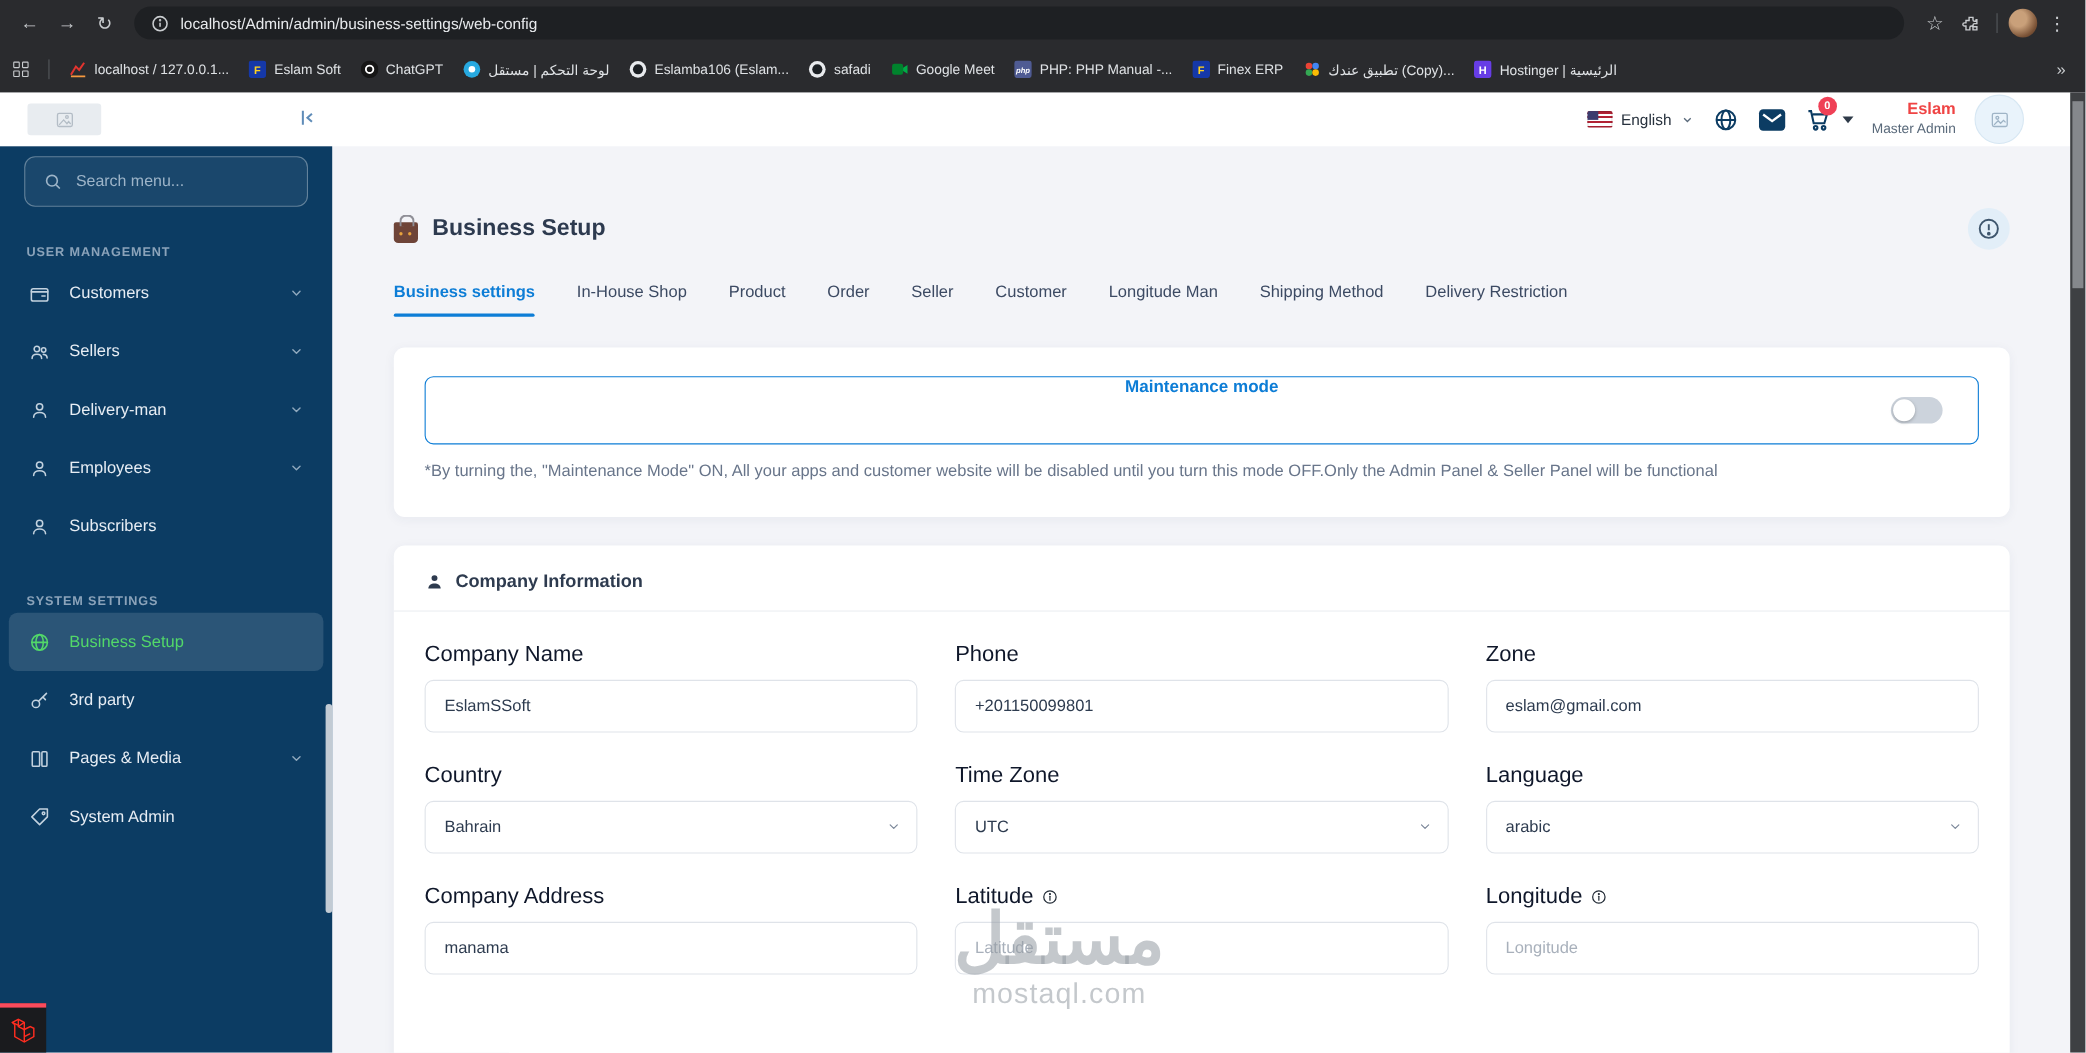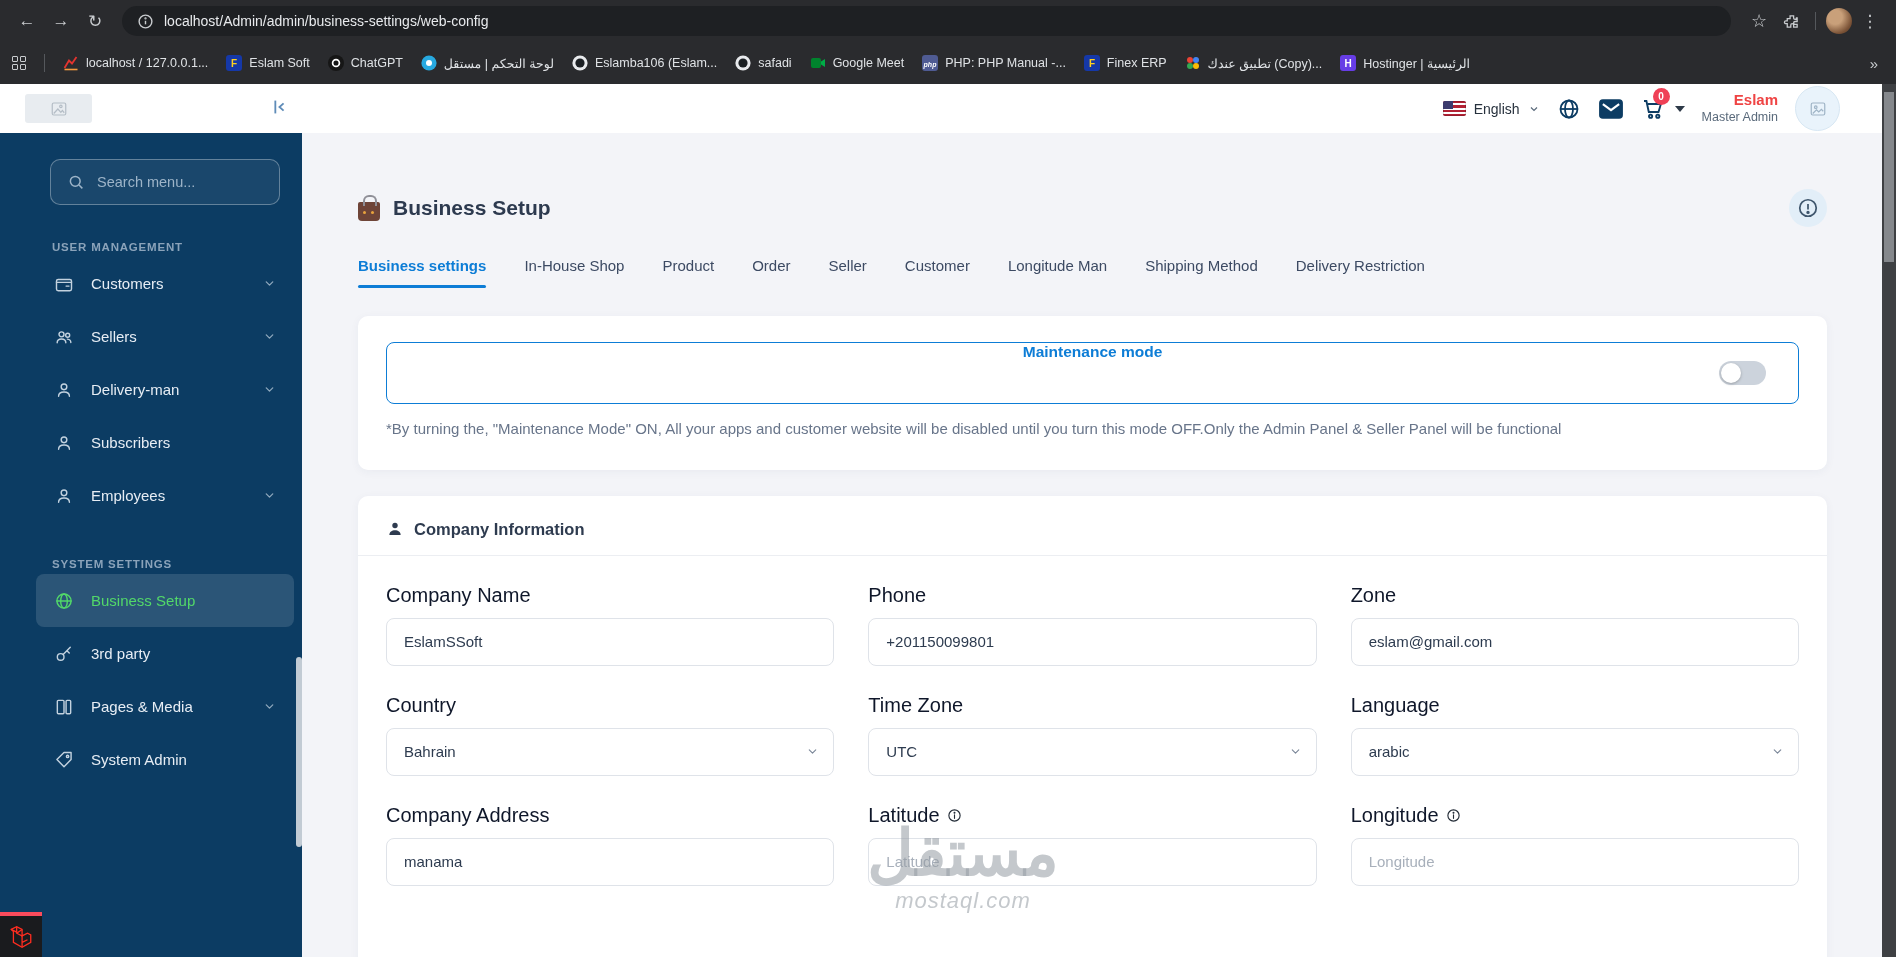--- a/index.html
+++ b/index.html
@@ -40,21 +40,21 @@
   .cart-badge { position:absolute; top:-9px; left:12px; min-width:17px; height:17px; border-radius:9px; background:#ef4056;
                 color:#fff; font-size:10px; font-weight:bold; display:flex; align-items:center; justify-content:center; padding:0 4px; }
   .caret-down { width:0; height:0; border-left:5px solid transparent; border-right:5px solid transparent; border-top:6px solid #2e3a48; }
   .user-block { text-align:right; line-height:1.25; }
   .user-name { font-size:15px; font-weight:bold; color:#ef4444; }
   .user-role { font-size:12.5px; color:#5a6a7b; }
   .hdr-avatar { width:45px; height:45px; border-radius:50%; background:#e9f3fb; border:1px solid #d7e7f3;
                 display:flex; align-items:center; justify-content:center; color:#9fb4c6; }
 
   
-  .sidebar { position:absolute; top:133px; left:0; width:302px; bottom:0; background:#0c3c63; padding-top:26px; z-index:10;padding-left:28px; }
+  .sidebar { position:absolute; top:116px; left:0; width:302px; bottom:0; background:#0c3c63; padding-top:26px; z-index:10; }
   .side-search { margin:0 22px; height:46px; border:1px solid rgba(255,255,255,.32); background:rgba(255,255,255,.06);
                  border-radius:10px; display:flex; align-items:center; gap:12px; padding:0 16px; color:#9db4c8; font-size:14.5px; }
   .side-section { margin:36px 24px 4px; font-size:11.5px; font-weight:bold; letter-spacing:.8px; color:#8ba3ba; }
   .side-item { height:53px; margin:0 8px; padding:0 18px; display:flex; align-items:center; gap:17px; color:#e7edf4;
                font-size:15px; border-radius:8px; }
   .side-item .ic { color:#c3d2df; display:flex; }
   .side-item .chev { margin-left:auto; color:#8fa8bd; display:flex; }
   .side-item.active { background:rgba(255,255,255,.13); color:#52d869; }
   .side-item.active .ic { color:#52d869; }
   .side-scroll-thumb { position:absolute; right:0; top:524px; width:6px; height:190px; background:#c2cbd4; border-radius:3px; }
@@ -94,21 +94,21 @@
   .fld-box { height:48px; border:1px solid #dfe3e9; border-radius:8px; display:flex; align-items:center; padding:0 17px;
              font-size:15px; color:#2d3b4f; background:#fff; position:relative; }
   .fld-box .ph { color:#a8b0bb; }
   .fld-box .sel-chev { position:absolute; right:14px; color:#7a8698; display:flex; }
   .info-ic { color:#222b36; display:flex; }
 
   
   .watermark { position:absolute; left:838px; top:818px; width:250px; text-align:center; color:rgba(148,154,163,.55);
                z-index:15; pointer-events:none; }
   .watermark .ar { font-size:64px; font-weight:bold; line-height:1.1; }
-  .watermark .dom { font-size:22px; letter-spacing:1px;font-style:italic; }
+  .watermark .dom { font-size:26px; letter-spacing:1px; }
 
   
   .page-scrollbar { position:absolute; top:84px; right:0; width:14px; bottom:0; background:#3e4043; z-index:40; }
   .page-scrollbar .thumb { position:absolute; top:8px; left:2px; width:10px; height:170px; background:#85888c; }
 </style>
 </head>
 <body>
 
 <div class="chrome">
   <div class="toolbar">
@@ -367,35 +367,35 @@
           </svg>
         </span>
       </div>
       <div class="side-item">
         <span class="ic">
           <svg width="20" height="20" viewBox="0 0 24 24" fill="none" stroke="currentColor" stroke-width="1.7" stroke-linecap="round" stroke-linejoin="round">
             <circle cx="12" cy="8.2" r="3.4"></circle>
             <path d="M5.5 19.5c0-3.3 2.9-5.2 6.5-5.2s6.5 1.9 6.5 5.2"></path>
           </svg>
         </span>
-        <span>Subscribers</span>
-      </div>
-      <div class="side-item">
-        <span class="ic">
-          <svg width="20" height="20" viewBox="0 0 24 24" fill="none" stroke="currentColor" stroke-width="1.7" stroke-linecap="round" stroke-linejoin="round">
-            <circle cx="12" cy="8.2" r="3.4"></circle>
-            <path d="M5.5 19.5c0-3.3 2.9-5.2 6.5-5.2s6.5 1.9 6.5 5.2"></path>
-          </svg>
-        </span>
         <span>Employees</span>
         <span class="chev">
           <svg width="13" height="13" viewBox="0 0 24 24" fill="none" stroke="currentColor" stroke-width="2.4" stroke-linecap="round" stroke-linejoin="round">
             <path d="M6 9l6 6 6-6"></path>
           </svg>
         </span>
+      </div>
+      <div class="side-item">
+        <span class="ic">
+          <svg width="20" height="20" viewBox="0 0 24 24" fill="none" stroke="currentColor" stroke-width="1.7" stroke-linecap="round" stroke-linejoin="round">
+            <circle cx="12" cy="8.2" r="3.4"></circle>
+            <path d="M5.5 19.5c0-3.3 2.9-5.2 6.5-5.2s6.5 1.9 6.5 5.2"></path>
+          </svg>
+        </span>
+        <span>Subscribers</span>
       </div>
       <div class="side-section">SYSTEM SETTINGS</div>
       <div class="side-item active">
         <span class="ic">
           <svg width="20" height="20" viewBox="0 0 24 24" fill="none" stroke="currentColor" stroke-width="1.7" stroke-linecap="round" stroke-linejoin="round">
             <circle cx="12" cy="12" r="8.5"></circle>
             <path d="M3.5 12h17"></path>
             <ellipse cx="12" cy="12" rx="4" ry="8.5"></ellipse>
           </svg>
         </span>

